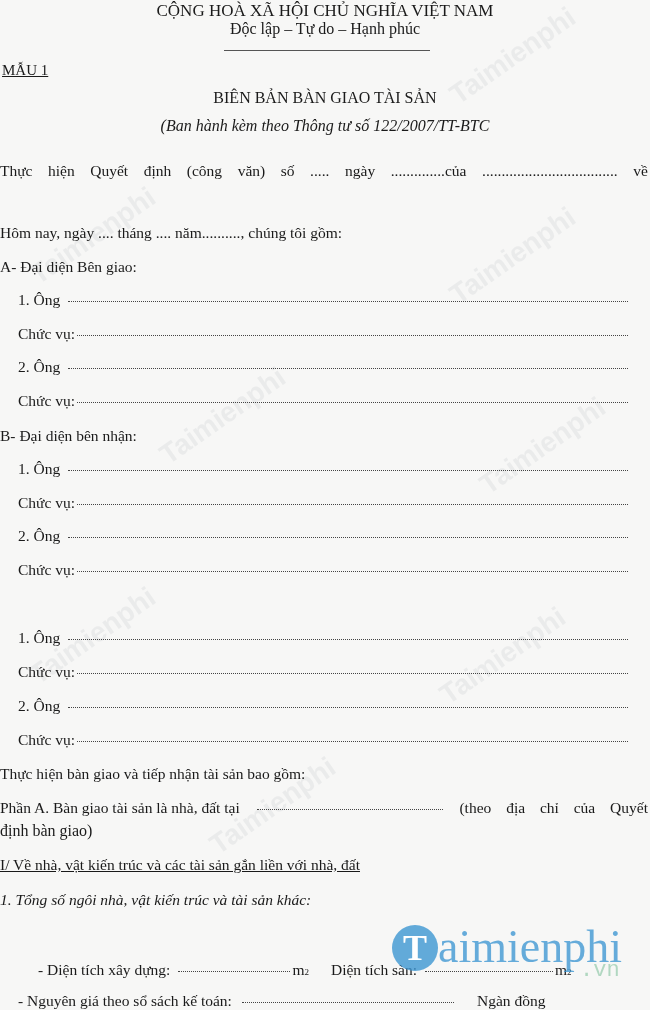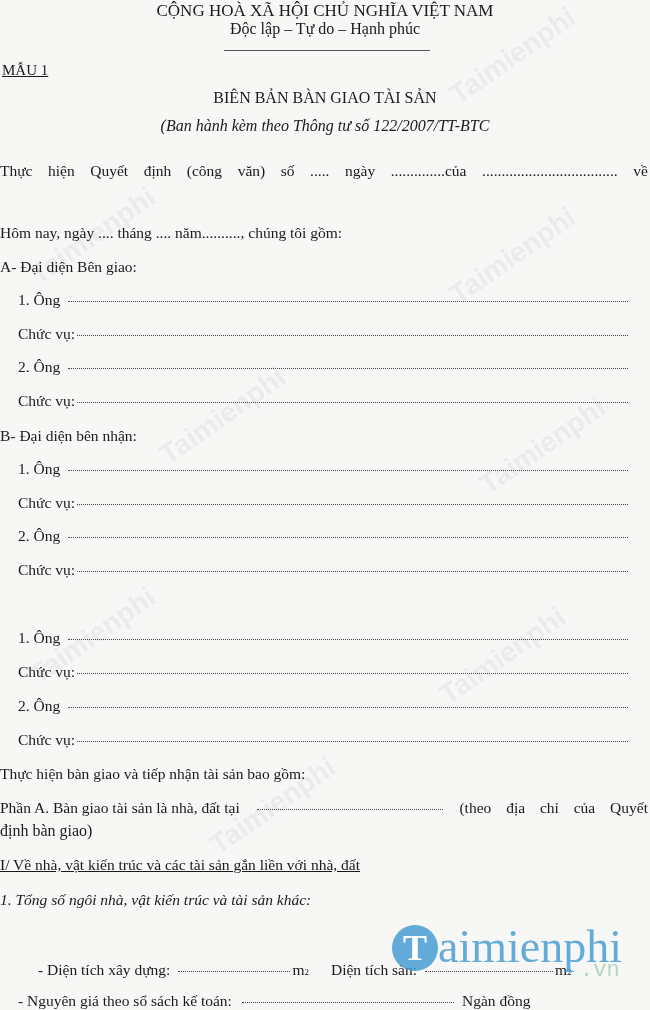--- a/index.html
+++ b/index.html
@@ -145,21 +145,21 @@
       <sup>2</sup>
     <span style="margin-left:22px;">Diện tích sàn:</span>
     <span class="sdots" style="width:128px;margin-left:8px;"></span>
     <span>m</span>
       <sup>2</sup>
   </div>
 
   <div class="row" style="left:18px;top:992px;">
     <span>- Nguyên giá theo sổ sách kế toán:</span>
     <span class="sdots" style="width:212px;margin-left:10px;"></span>
-    <span style="margin-left:6px;">Ngàn đồng</span>
+    <span style="margin-left:21px;">Ngàn đồng</span>
   </div>
 
   <div class="logo">
     <div class="logo-t">T</div>
     <div class="logo-text">aimienphi</div>
     <div class="logo-vn">.vn</div>
   </div>
 
 </div>
 

